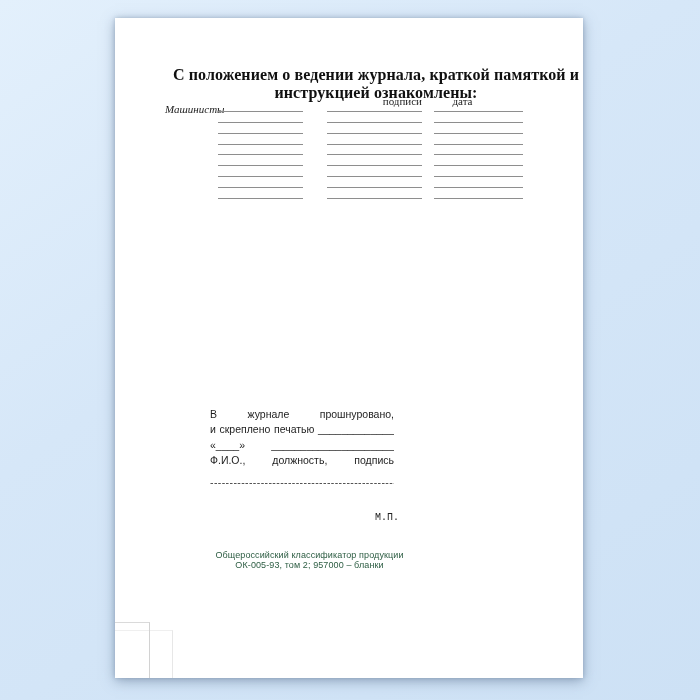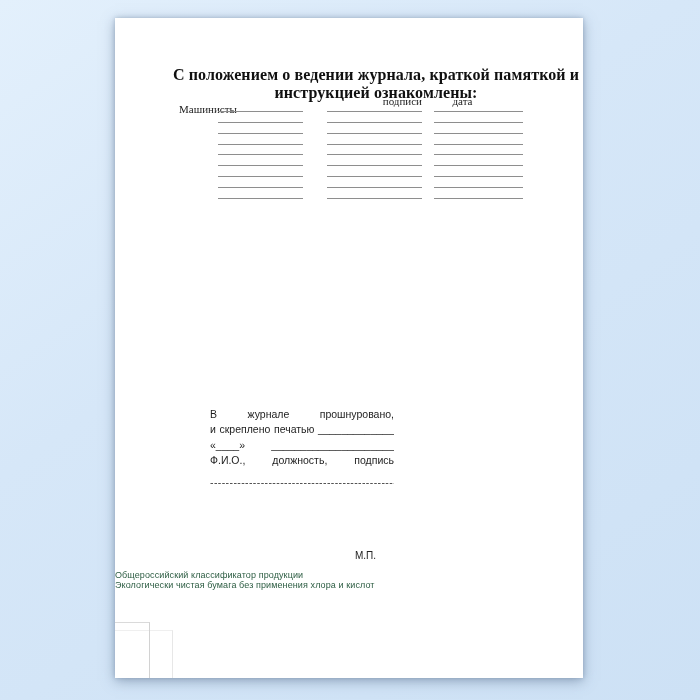--- a/index.html
+++ b/index.html
@@ -19,22 +19,22 @@
     letter-spacing:.1px;
     padding-left:27px;
   }
   .col-header{
     position:absolute;top:77px;font-family:"Liberation Serif",serif;
     font-size:11px;color:#1a1a1a;text-align:center;
   }
   .col-header.sig{left:212px;width:95px;text-align:right;}
   .col-header.date{left:303px;width:89px;}
   .row-label{
-    position:absolute;top:85px;left:64px;
-    font-family:"Liberation Serif",serif;font-size:11px;color:#1a1a1a;
+    position:absolute;top:85px;left:50px;
+    font-family:"Liberation Serif",serif;font-size:11px;color:#1a1a1a;font-style:italic;
   }
   .lines{position:absolute;top:83px;}
   .lines.c1{left:103px;width:85px;}
   .lines.c2{left:212px;width:95px;}
   .lines.c3{left:319px;width:89px;}
   .blank-line{height:9.9px;border-bottom:1px solid #8e8e8e;}
   .binding{
     position:absolute;left:95px;top:389px;width:184px;
     font-family:"Liberation Sans",sans-serif;font-size:10.5px;color:#1d1d1d;
   }
@@ -42,25 +42,25 @@
     height:15.4px;line-height:15.4px;
     text-align:justify;text-align-last:justify;overflow:hidden;
   }
   .binding .bl.first{text-align-last:auto;}
   .binding .dash-line{
     height:15.4px;line-height:17px;white-space:nowrap;overflow:hidden;
     text-align:left;text-align-last:auto;color:#3a3a3a;margin-top:5px;
     letter-spacing:.4px;
   }
   .seal{
-    position:absolute;left:240px;top:494px;width:44px;text-align:left;
-    font-family:Liberation Sans, sans-serif;font-size:10px;color:#222;margin-top:38px;
+    position:absolute;left:240px;top:494px;width:44px;text-align:right;
+    font-family:Liberation Mono, monospace;font-size:10px;color:#222;
   }
   .footer{
-    position:absolute;left:0;top:552px;width:389px;text-align:left;
+    position:absolute;left:0;top:532px;width:389px;text-align:center;
     font-family:"Liberation Sans",sans-serif;font-size:9px;line-height:10px;
     color:#2e5e44;letter-spacing:.1px;
   }
   .corner1{
     position:absolute;left:0;top:604px;width:34px;height:55px;
     border-top:1px solid #dadada;border-right:1px solid #d2d2d2;
   }
   .corner2{
     position:absolute;left:0;top:612px;width:57px;height:47px;
     border-top:1px solid #efefef;border-right:1px solid #e7e7e7;
@@ -118,19 +118,19 @@
     <div class="bl">и скреплено печатью _____________ листов</div>
     <div class="bl">«____» _____________________ 20___ г.</div>
     <div class="bl">Ф.И.О., должность, подпись _____________</div>
     <div class="dash-line">------------------------------------------------------------</div>
   </div>
 
   <div class="seal">М.П.</div>
 
   <div class="footer">
     <div>Общероссийский классификатор продукции</div>
-    <div>Экологически чистая бумага без применения хлора и кислот</div>
+    <div>ОК-005-93, том 2; 957000 – бланки</div>
   </div>
 
   <div class="corner2"></div>
   <div class="corner1"></div>
 
 </div>
 
 </body></html>

